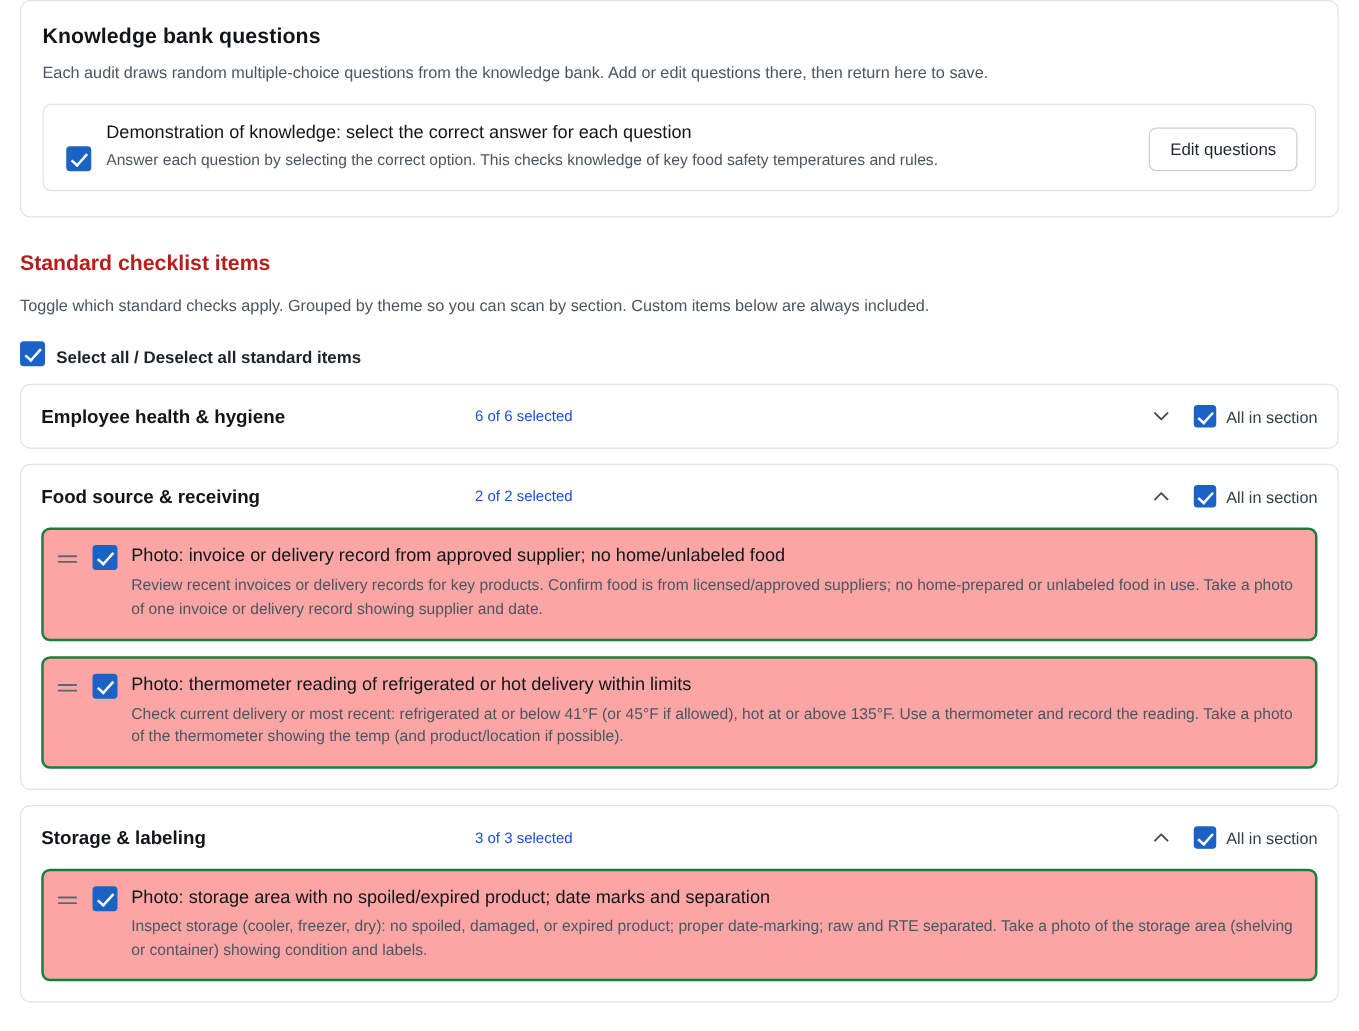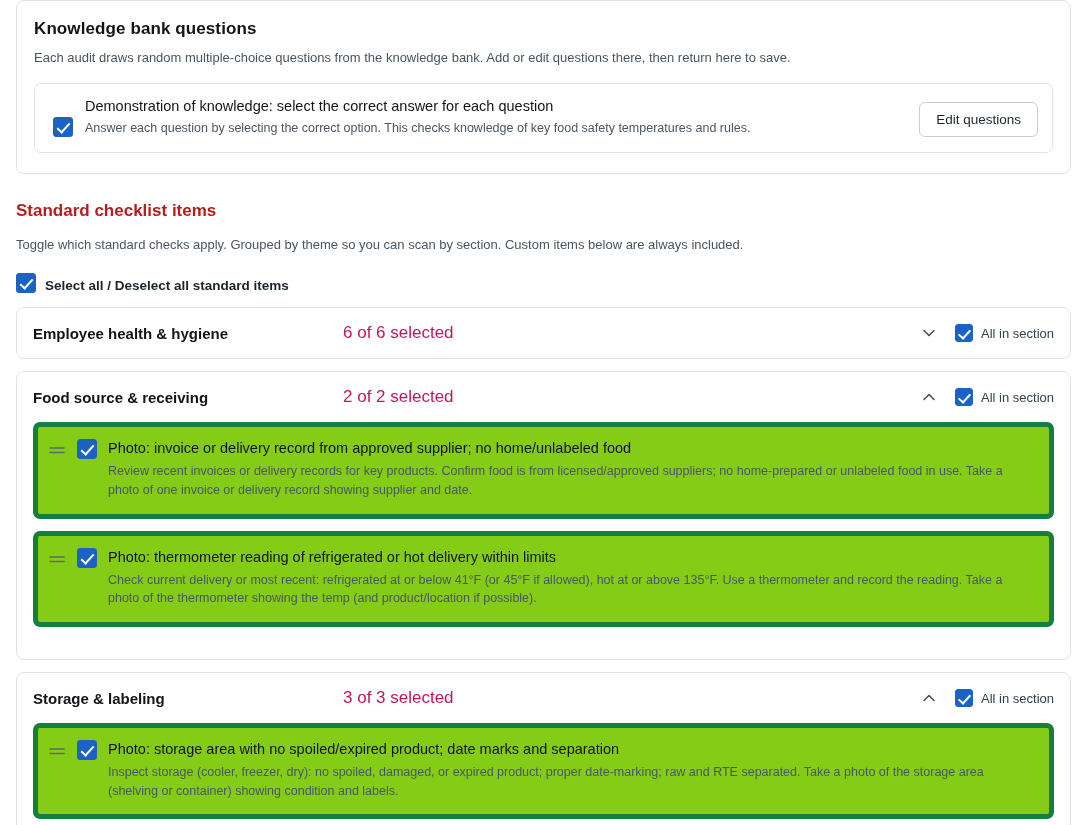--- a/index.html
+++ b/index.html
@@ -144,24 +144,25 @@
     gap: 10px;
   }
   .group-name {
     font-size: 15px;
     font-weight: bold;
     color: #111418;
     width: 300px;
     flex: 0 0 auto;
   }
   .group-count {
-    font-size: 17px;
-    color: #be185d;
+    font-size: 12px;
+    color: #1d4ed8;
     flex: 1 1 auto;
     text-align: left;
+    margin-left: 37px;
   }
   .chevron {
     width: 20px;
     height: 20px;
     flex: 0 0 auto;
     display: flex;
     align-items: center;
     justify-content: center;
     cursor: pointer;
   }
@@ -175,30 +176,30 @@
   }
   .all-in-section-label {
     font-size: 13px;
     color: #31404e;
   }
 
   .group-body {
     padding: 0 16px 16px 16px;
   }
   .item {
-    border: 5px solid #15803d;
+    border: 2px solid #15803d;
     border-radius: 7px;
     padding: 12px 14px 14px 10px;
     display: flex;
     align-items: flex-start;
     gap: 11px;
     margin-bottom: 12px;
-    background: #84cc16;
-  }
-  .item:last-child { margin-bottom: 16px; }
+    background: #fca5a5;
+  }
+  .item:last-child { margin-bottom: 0; }
   .drag {
     width: 18px;
     flex: 0 0 auto;
     padding-top: 4px;
     cursor: grab;
     color: #5b6773;
   }
   .drag svg { display: block; }
   .item-cb-wrap { padding-top: 2px; }
   .item-text { flex: 1; min-width: 0; }

